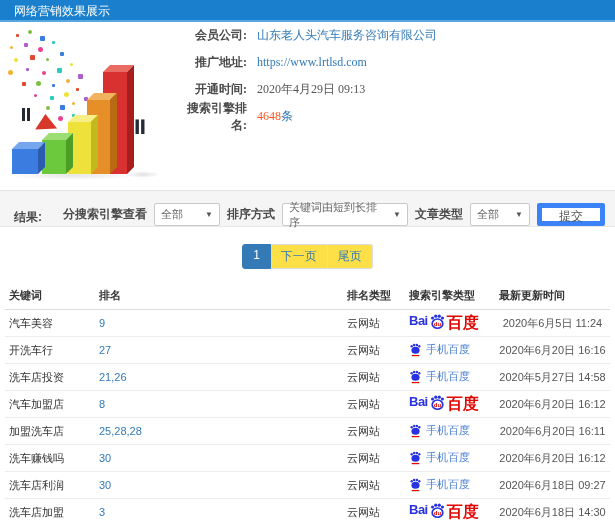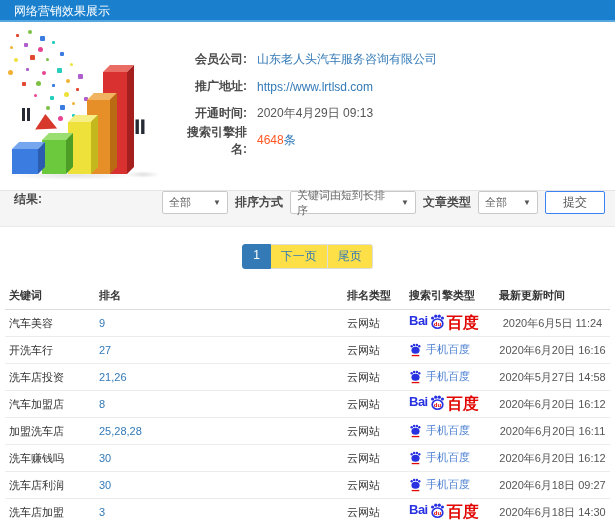--- a/index.html
+++ b/index.html
@@ -37,40 +37,40 @@
   .man .torso { width:10px; height:16px; background:#262a35; border-radius:3px 3px 2px 2px; margin:1px auto 0; }
   .man .legs { display:flex; justify-content:center; gap:2px; }
   .man .legs b { width:3px; height:13px; background:#262a35; }
   .man1 { left:15px; top:84px; }
   .man2 { left:129px; top:97px; transform:scale(1.12); transform-origin:bottom center; }
   .up-arrow { position:absolute; left:34px; top:76px; width:22px; z-index:7; transform:rotate(-3deg); }
   .up-arrow .tri { width:0; height:0; margin:0 auto;
     border-left:11px solid transparent; border-right:11px solid transparent; border-bottom:15px solid #d8382c; }
   .up-arrow .stem { width:9px; height:30px; margin:0 auto; background:linear-gradient(180deg,#e04a36,#a8241b); }
 
-  .info-rows { margin-left:177px; padding-top:24px; }
+  .info-rows { margin-left:177px; padding-top:0;font-family:Liberation Serif, serif; }
   .info-row { display:flex; align-items:center; height:27px; }
   .info-label { width:70px; text-align:right; font-weight:bold; color:#4a4a4a; }
   .info-value { margin-left:10px; color:#555; }
   .link { color:#337ab7; text-decoration:none; cursor:pointer; }
   .hl-orange { color:#ff5722; }
   .hl-blue { color:#337ab7; }
 
   
   .results-bar { height:37px; background:#f5f5f5; border-top:1px solid #e4e4e4;
-    border-bottom:1px solid #e9e9e9; display:flex; align-items:flex-start; padding:0 10px; }
+    border-bottom:1px solid #e9e9e9; display:flex; align-items:flex-end; padding:0 10px; }
   .results-label { font-weight:bold; color:#4a4a4a; margin-left:4px; }
   .filters { margin-left:auto; display:flex; align-items:center; gap:7px; }
   .filter-label { font-weight:bold; color:#4a4a4a; font-size:12px; }
   .select { display:inline-flex; align-items:center; justify-content:space-between;
     border:1px solid #c9c9c9; background:#fff; border-radius:2px; height:23px;
     padding:0 6px; font-size:11px; color:#666; cursor:pointer; }
   .select .caret { font-size:8px; color:#555; margin-left:10px; }
   .sel-engine { width:66px; } .sel-sort { width:126px; } .sel-article { width:60px; }
-  .submit-btn { height:23px; padding:0 17px; border:1px solid #3b82f6; background:#fff;
+  .submit-btn { height:23px; padding:0 17px; border:5px solid #3b82f6; background:#fff;
     border-radius:2px; font-size:12px; color:#555; cursor:pointer; }
 
   
   .pagination-wrap { display:flex; justify-content:center; padding:17px 0 14px; }
   .pagination { display:inline-flex; }
   .page-btn { min-width:24px; padding:3px 10px; text-align:center; font-size:12px;
     border:1px solid #ddd; border-left-width:0; background:#fde047; color:#337ab7; cursor:pointer; }
   .page-btn:first-child { border-left-width:1px; border-radius:3px 0 0 3px; }
   .page-btn:last-child { border-radius:0 3px 3px 0; }
   .page-btn.active { background:#337ab7; border-color:#337ab7; color:#fff; }
@@ -186,20 +186,21 @@
       <span class="info-value">
         <span class="hl-orange">4648</span><span class="hl-blue">条</span>
       </span>
     </div>
   </div>
 </div>
 
 <div class="results-bar">
   <span class="results-label">结果:</span>
   <div class="filters">
+    <span class="filter-label">分搜索引擎查看</span>
     <span class="select sel-engine">
       <span>全部</span>
       <span class="caret">▼</span>
     </span>
     <span class="filter-label">排序方式</span>
     <span class="select sel-sort">
       <span>关键词由短到长排序</span>
       <span class="caret">▼</span>
     </span>
     <span class="filter-label">文章类型</span>

